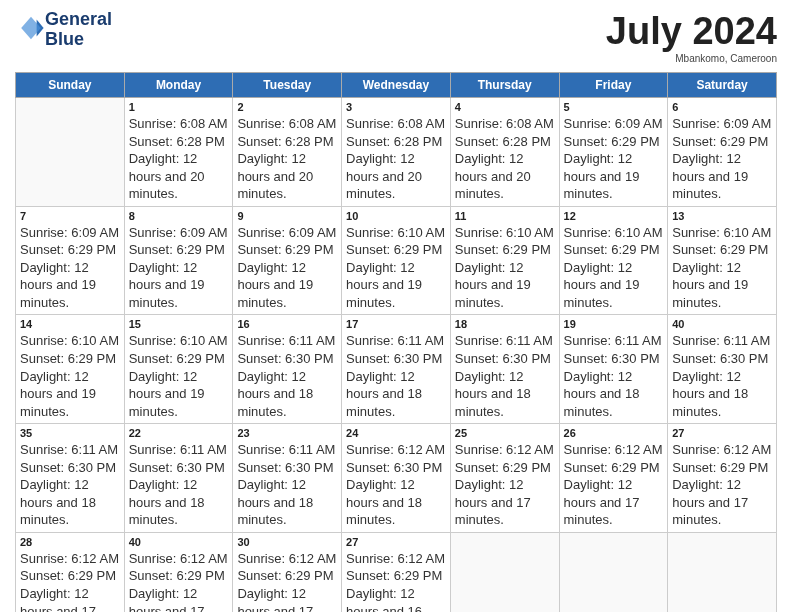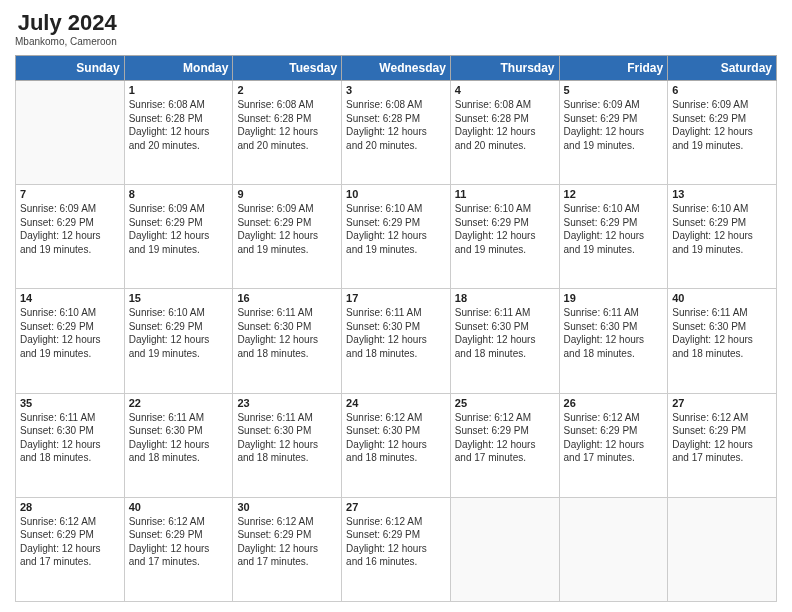--- a/index.html
+++ b/index.html
@@ -35,40 +35,40 @@
     }
     .logo-icon {
       width: 28px;
       height: 28px;
       margin-left: 2px;
     }
     .title-block {
       text-align: right;
     }
     .main-title {
-      font-size: 22px;
+      font-size: 38px;
       font-weight: bold;
       color: #222;
     }
     .subtitle {
       font-size: 10px;
       color: #444;
     }
     .calendar {
       width: 100%;
       border-collapse: collapse;
       flex: 1;
     }
     .calendar th {
       background-color: #2e6db4;
       color: #fff;
       font-size: 12px;
       font-weight: bold;
       padding: 5px 4px;
-      text-align: right;
+      text-align: center;
       border: 1px solid #aaa;
     }
     .calendar td {
       vertical-align: top;
       border: 1px solid #ccc;
       padding: 3px 4px;
       width: calc(100% / 7);
       font-size: 9.5px;
       color: #222;
       background: #fff;
@@ -76,33 +76,45 @@
     }
     .calendar td.empty {
       background: #f9f9f9;
     }
     .day-number {
       font-size: 11px;
       font-weight: bold;
       margin-bottom: 2px;
     }
     .day-info {
-      font-size: 10px;
+      font-size: 13px;
       line-height: 1.35;
       color: #333;
     }
     tr.week-row td {
       height: 82px;
     }
   </style>
 </head>
 <body>
 
 <div class="page">
   <div class="header">
+    <div class="logo">
+      <div>
+        <svg class="logo-icon" viewBox="0 0 40 40">
+          <polygon points="28,8 38,20 28,32" fill="#2e6db4"></polygon>
+          <polygon points="20,4 34,20 20,36 6,20" fill="#4a90d9" opacity="0.7"></polygon>
+        </svg>
+      </div>
+      <div class="logo-text">
+        <div>General</div>
+        <div>Blue</div>
+      </div>
+    </div>
     <div class="title-block">
       <div class="main-title">July 2024</div>
       <div class="subtitle">Mbankomo, Cameroon</div>
     </div>
   </div>
 
   <table class="calendar">
     <thead>
       <tr>
       <th>Sunday</th>

